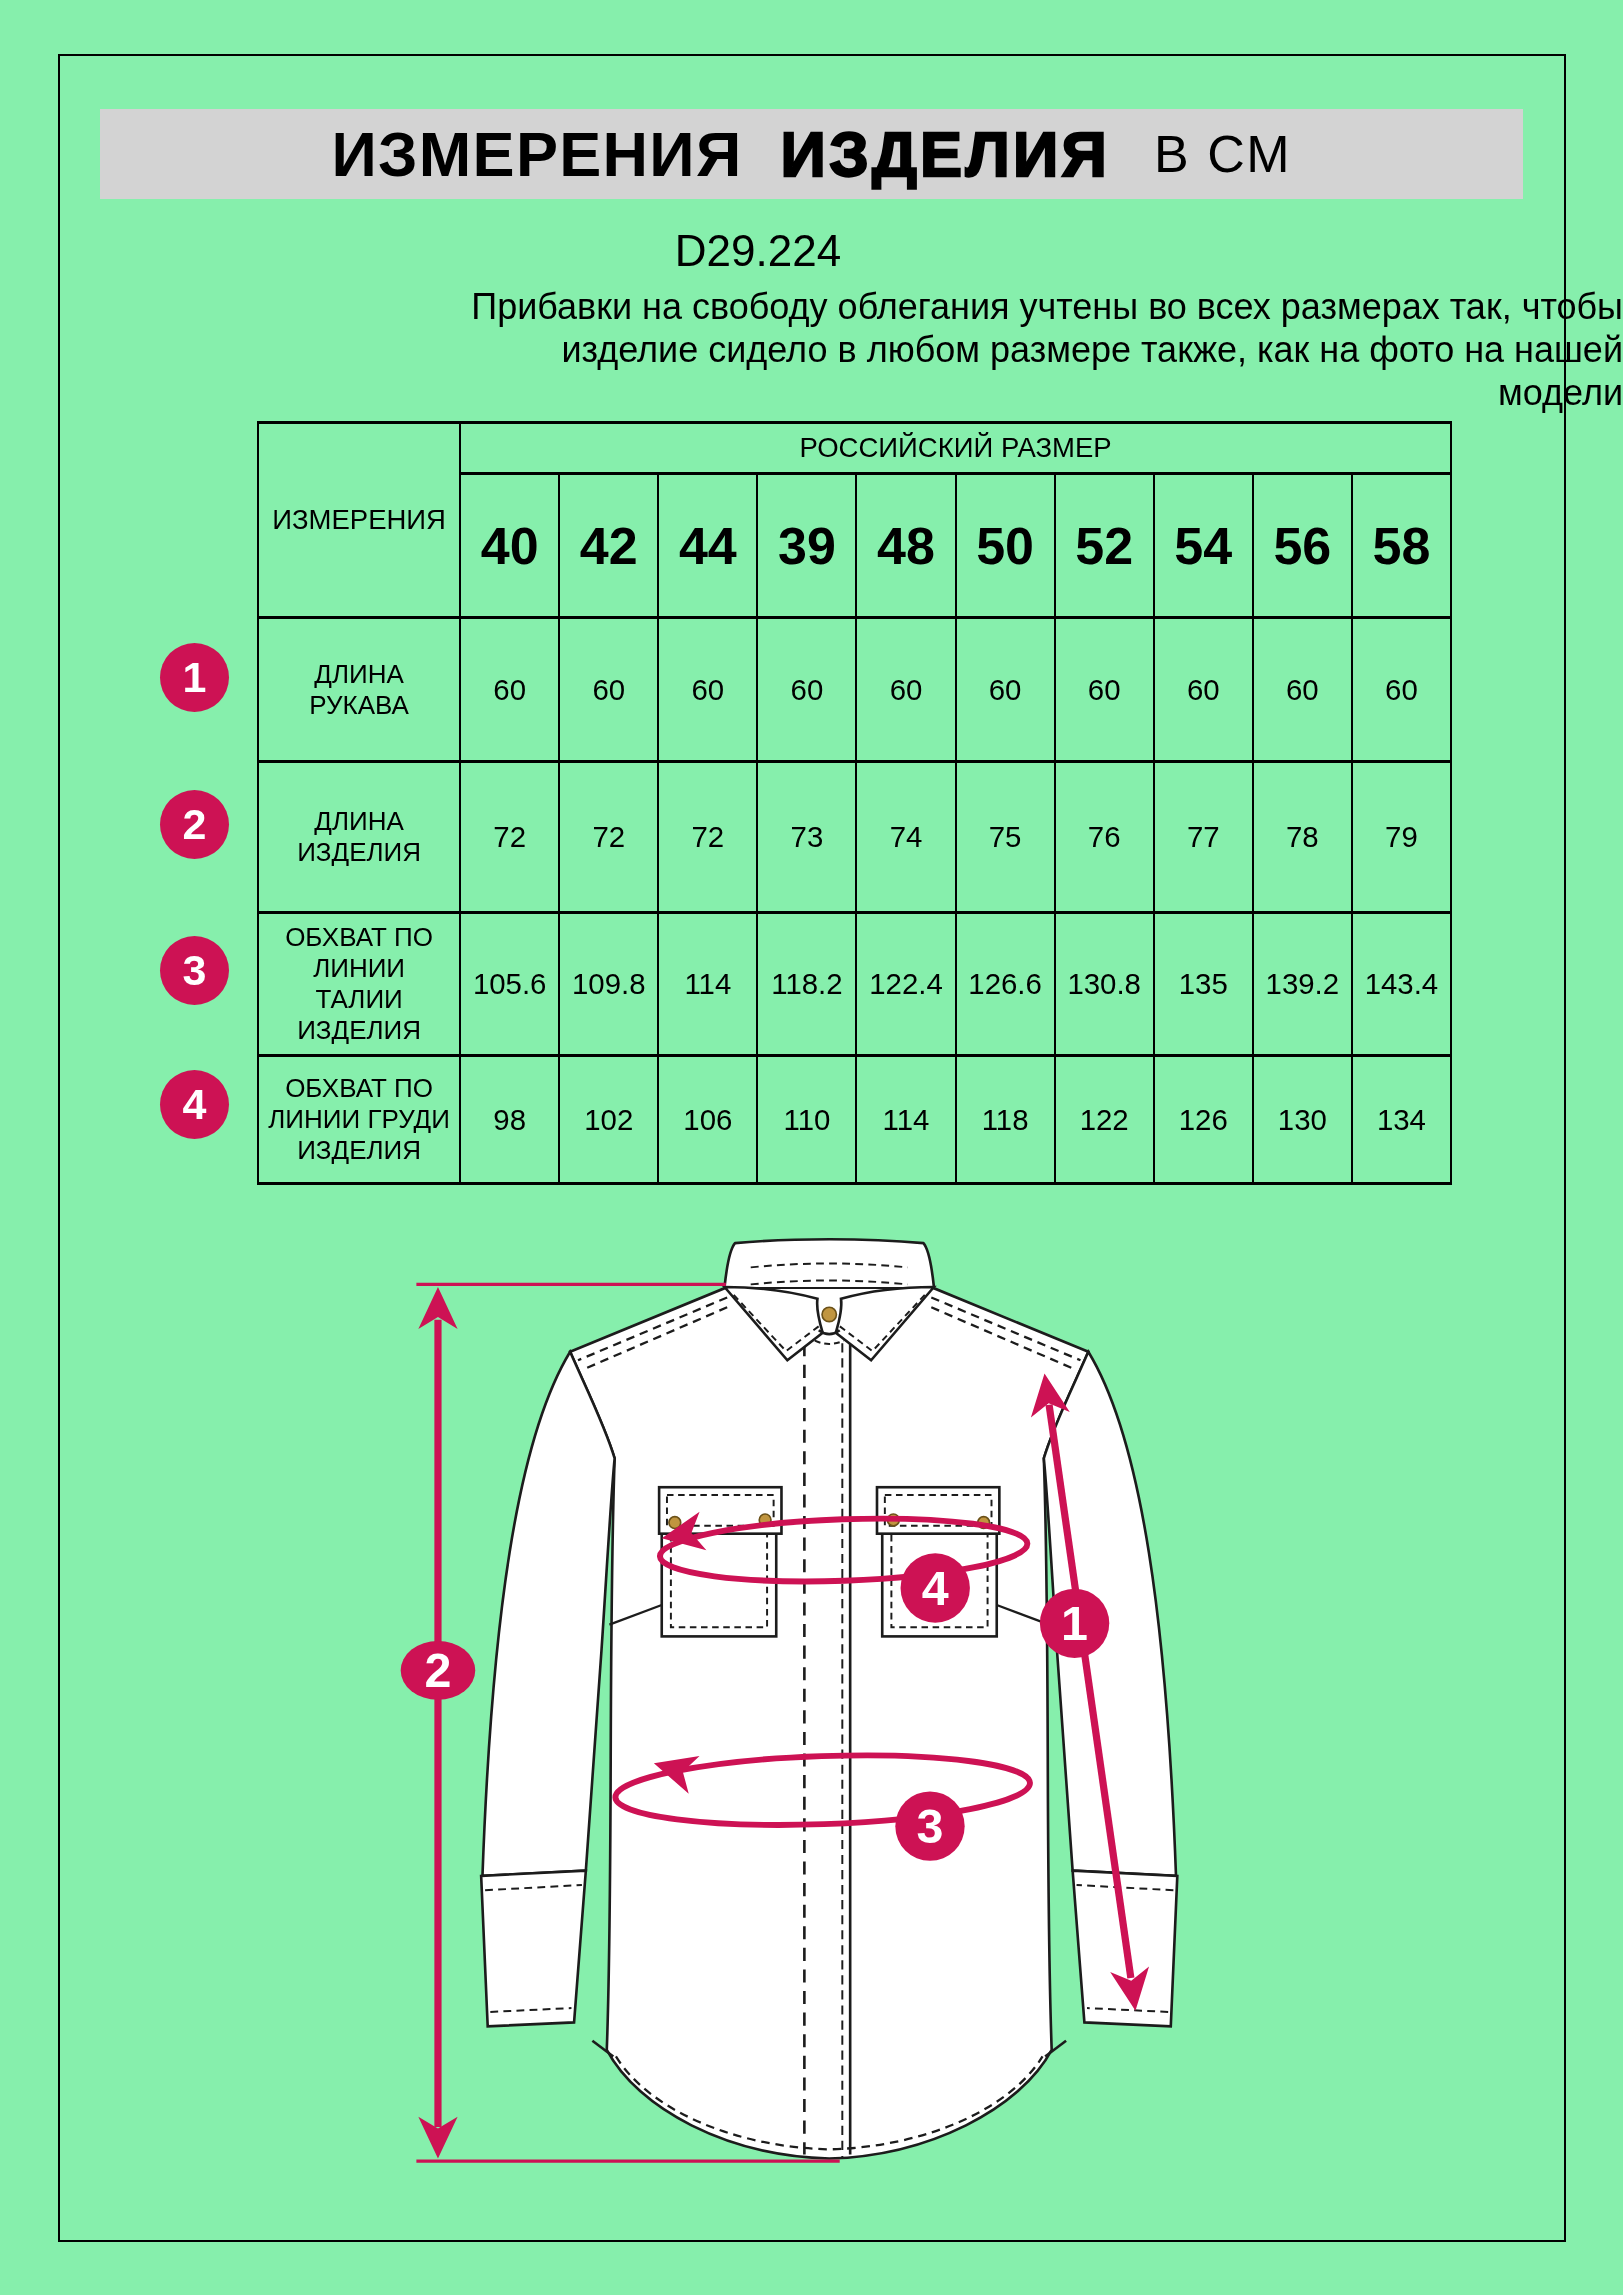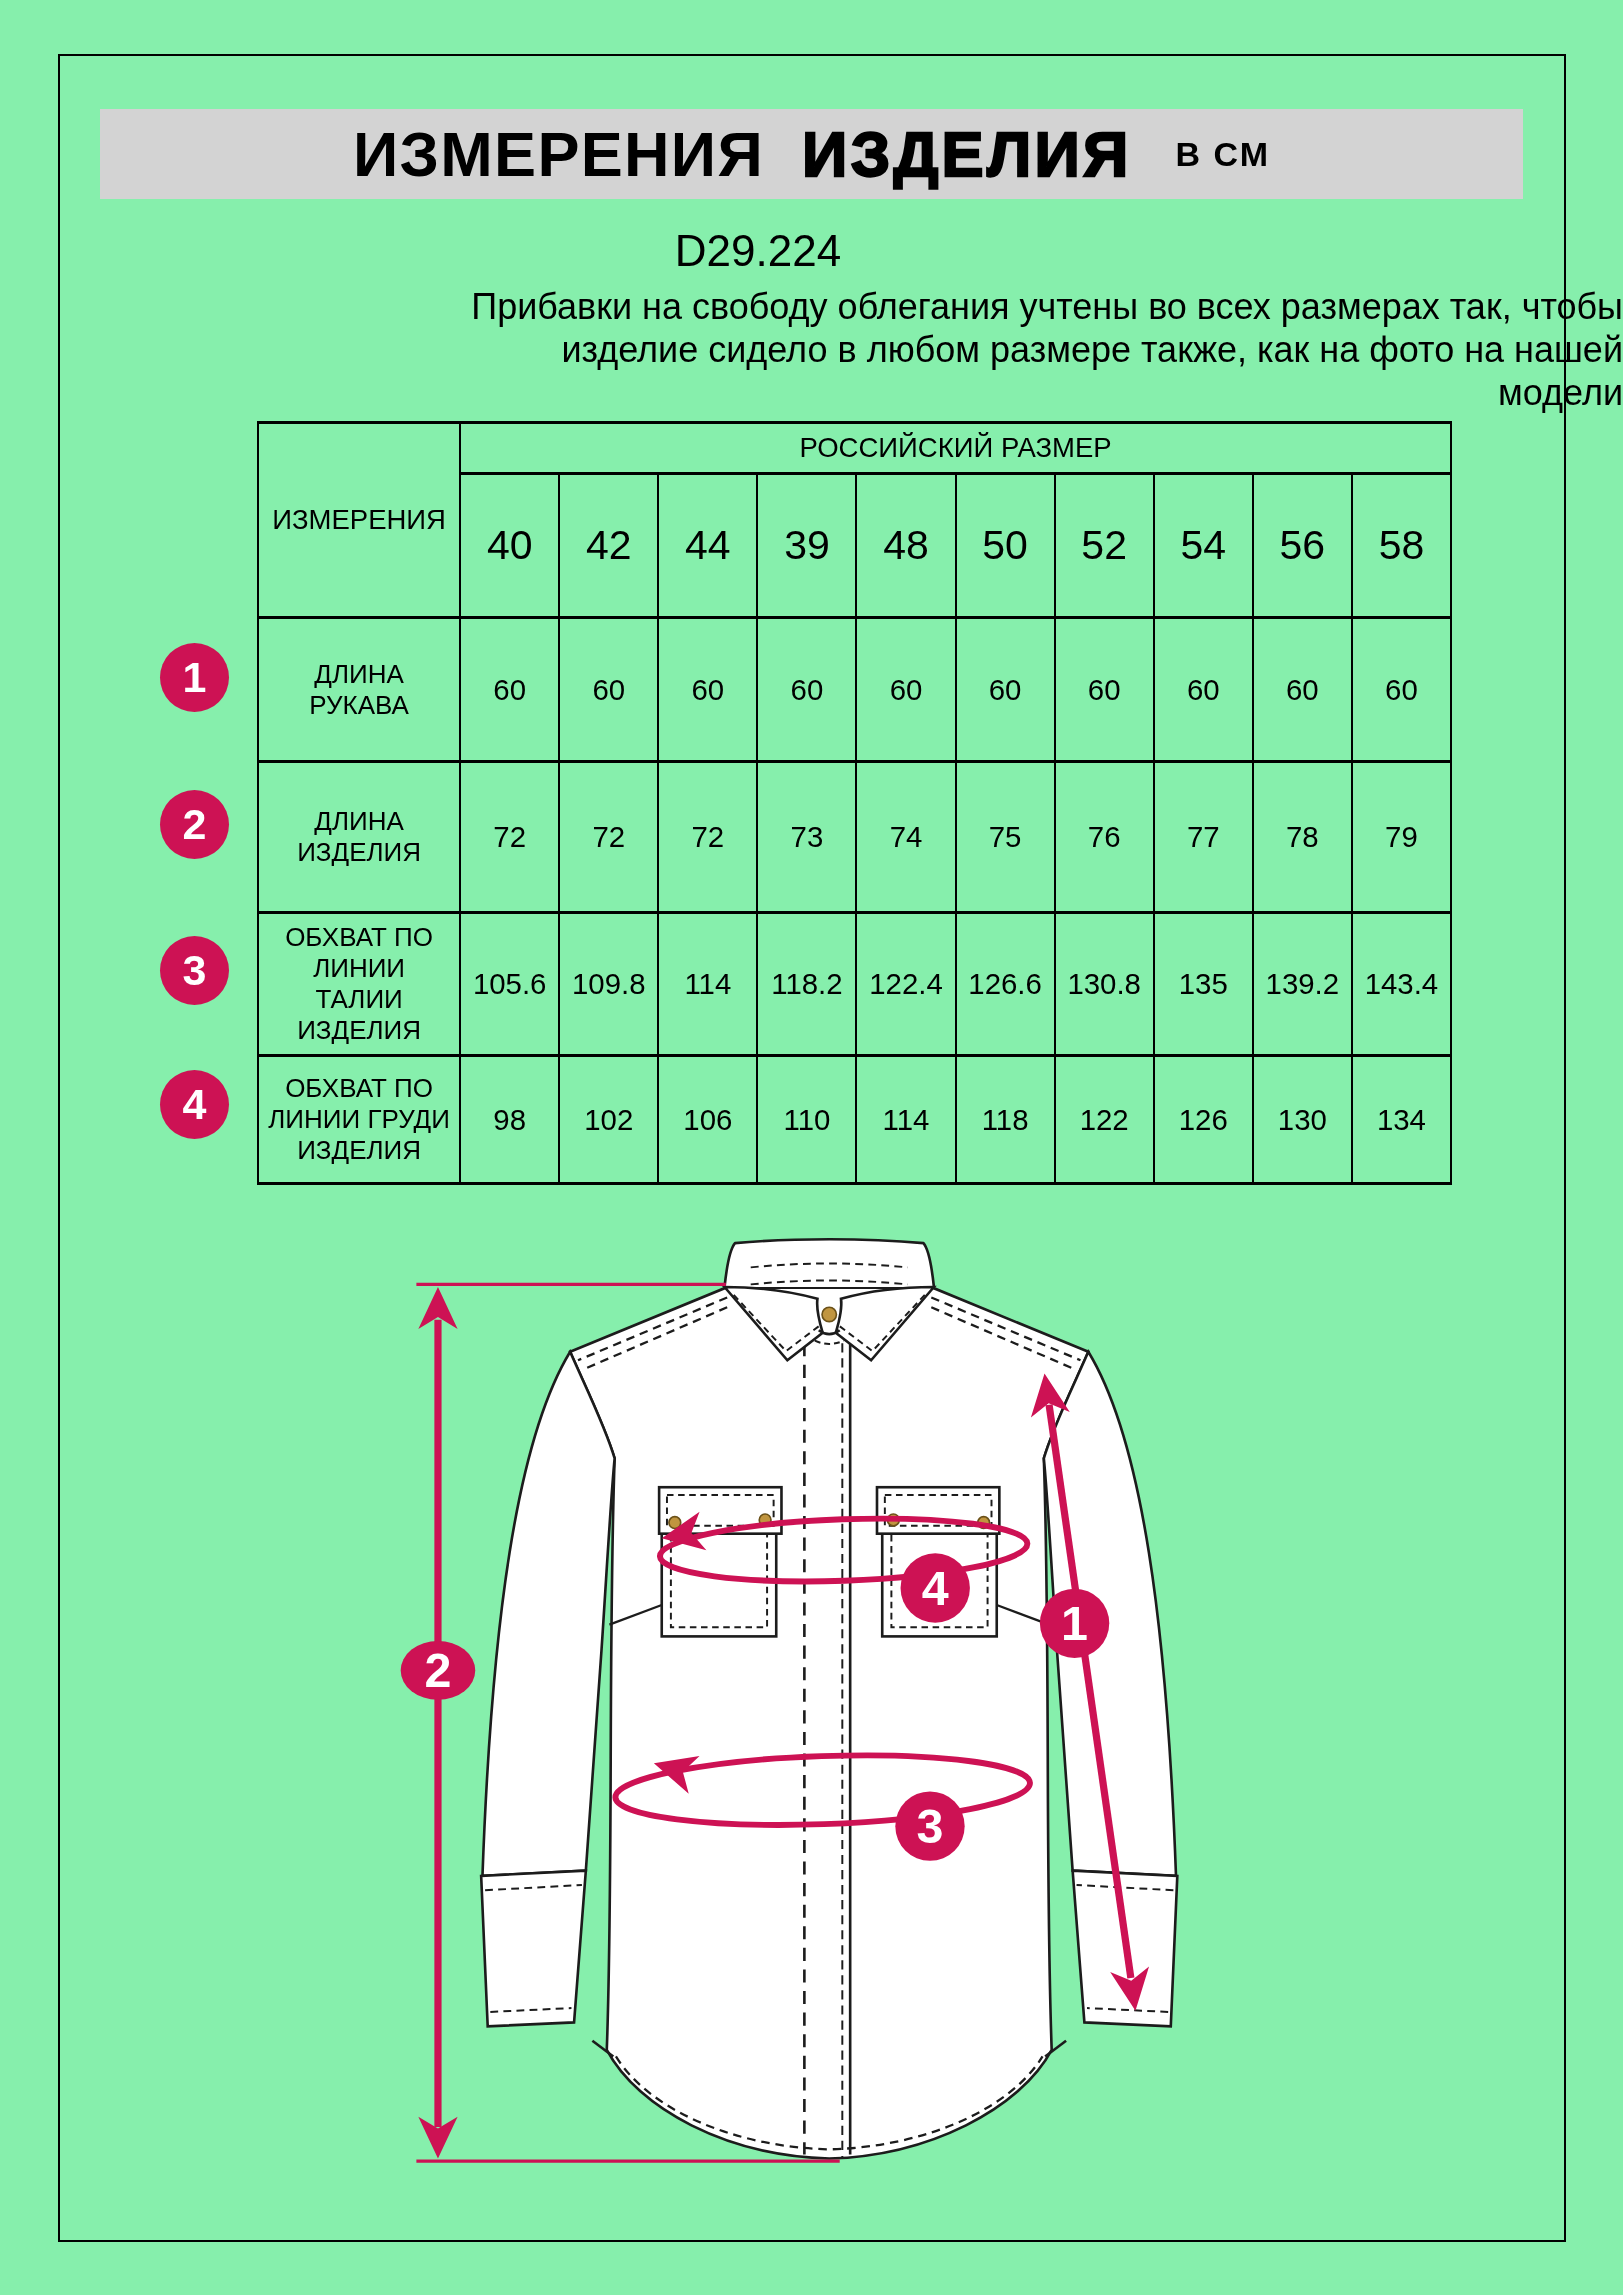--- a/index.html
+++ b/index.html
@@ -11,42 +11,42 @@
     position:absolute; left:58px; top:54px; width:1504px; height:2184px;
     border:2.6px solid #000;
   }
   .titlebar {
     position:absolute; left:100px; top:109px; width:1423px; height:90px;
     background:#d3d3d3; display:flex; align-items:center; justify-content:center;
   }
   .title-main  { font-size:63px; font-weight:bold; letter-spacing:1.3px; }
   .title-strong{ font-size:63px; font-weight:bold; margin-left:38px; letter-spacing:3.3px;
                  -webkit-text-stroke:2.3px #000; }
-  .title-unit  { font-size:34px; font-weight:bold; margin-left:44px; letter-spacing:2px; }
+  .title-unit  { font-size:52px; font-weight:normal; margin-left:44px; letter-spacing:2px; }
 
   .model-code {
     position:absolute; top:226px; left:0; width:1516px; text-align:center;
     font-size:44px; font-weight:normal;
   }
   .intro {
     position:absolute; top:285px; left:0; width:1623px; text-align:right;
     font-size:36px; line-height:43px;
   }
 
   table.size-table {
     position:absolute; left:257px; top:421px; width:1195px;
     border-collapse:collapse; table-layout:fixed;
   }
   table.size-table td {
     border:2px solid #000; border-top-width:3.9px; border-bottom-width:3.9px;
     text-align:center; vertical-align:middle; padding:8px;
   }
   td.measure-head { font-size:27.5px; }
   td.group-head   { font-size:27.5px; }
-  td.size-cell    { font-size:41px; font-weight:normal; }
+  td.size-cell    { font-size:52px; font-weight:bold; }
   td.label-cell   { font-size:26px; padding:0 19.6px; line-height:31px; }
   td.value-cell   { font-size:29.4px; }
 
   .badge {
     position:absolute; width:69px; height:69px; border-radius:50%;
     background:#cd1254; color:#fff; font-size:43px; font-weight:bold;
     display:flex; align-items:center; justify-content:center;
   }
   .svg-diagram { position:absolute; left:366px; top:1211px; }
 </style>

